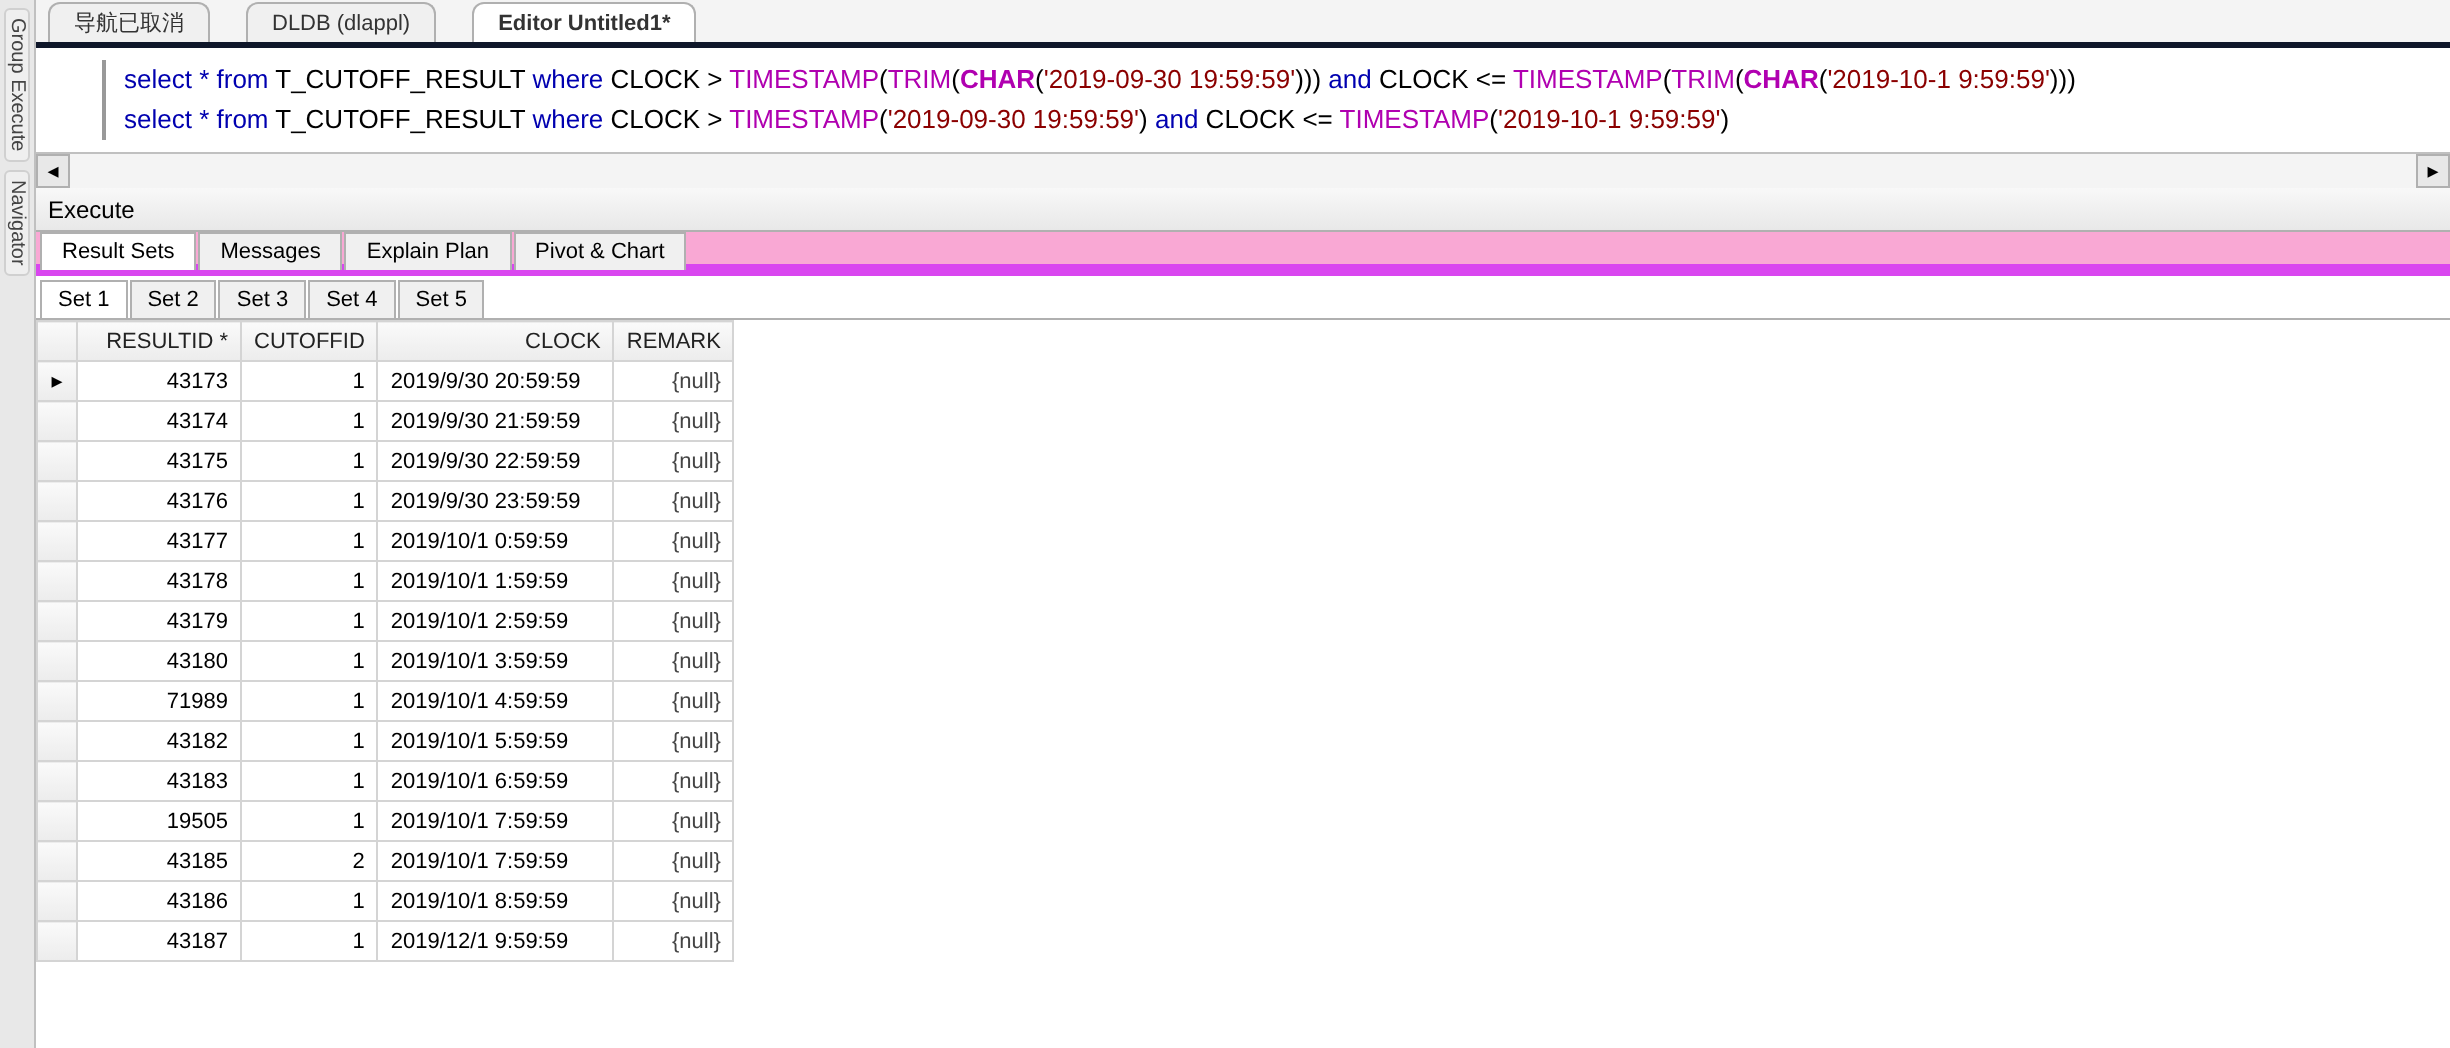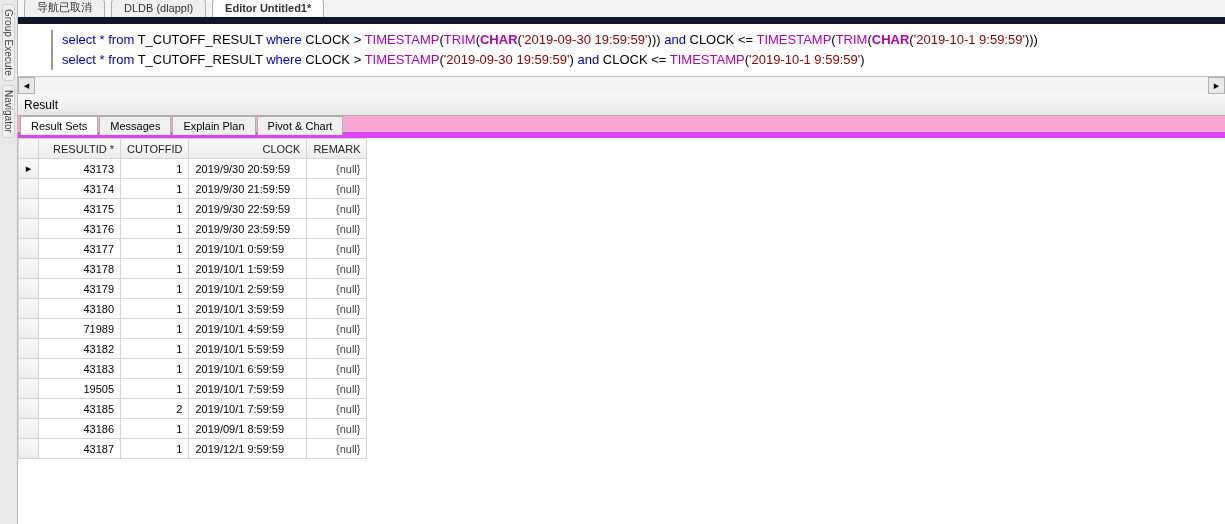--- a/index.html
+++ b/index.html
@@ -1,20 +1,20 @@
 <!DOCTYPE html>
 <html><head>
 <meta charset="utf-8">
 <style>
 * { margin:0; padding:0; box-sizing:border-box; font-family:"Segoe UI",Tahoma,Arial,sans-serif; }
 body { background:#f0f0f0; height:524px; width:1225px; overflow:hidden; font-size:11px; color:#000; display:flex; }
 .side-rail { width:18px; background:#e8e8e8; border-right:1px solid #c0c0c0; display:flex; flex-direction:column; align-items:center; padding-top:4px; gap:4px; }
 .side-rail span { writing-mode:vertical-rl; text-orientation:mixed; font-size:10px; color:#444; padding:4px 0; border:1px solid #d0d0d0; border-radius:3px; background:#efefef; cursor:pointer; }
 .main { flex:1; display:flex; flex-direction:column; background:#fff; }
-.top-tabs { height:24px; background:#f4f4f4; border-bottom:7px solid #0f172a; display:flex; align-items:flex-end; padding-left:6px; gap:4px; }
+.top-tabs { height:24px; background:#f4f4f4; border-bottom:3px solid #0f172a; display:flex; align-items:flex-end; padding-left:6px; gap:16px; }
 .top-tab { height:20px; padding:0 12px; display:flex; align-items:center; background:#f0f0f0; border:1px solid #b0b0b0; border-bottom:none; border-radius:6px 6px 0 0; margin-right:2px; color:#333; cursor:pointer; position:relative; }
 .top-tab.active { background:#fff; font-weight:bold; z-index:2; }
 .editor { flex:0 0 auto; padding:6px 0 6px 44px; background:#fff; font-family:Consolas,"Courier New",monospace; font-size:13px; line-height:20px; border-bottom:1px solid #c0c0c0; position:relative; white-space:nowrap; overflow-x:auto; }
 .cursor-bar { position:absolute; left:33px; top:6px; bottom:6px; width:2px; background:#000; opacity:.4; }
 .kw-blue { color:#0000b0; } .kw-red { color:#8b0000; } .kw-magenta { color:#b000b0; } .kw-bold { font-weight:bold; }
 .hscroll { height:17px; background:#f0f0f0; border-bottom:1px solid #c0c0c0; display:flex; align-items:center; }
 .hscroll .arrow { width:17px; height:17px; display:flex; align-items:center; justify-content:center; border:1px solid #b0b0b0; background:#e8e8e8; cursor:pointer; }
 .hscroll .track { flex:1; height:17px; background:#f4f4f4; }
 .results-bar { height:22px; background:linear-gradient(#f8f8f8,#e8e8e8); border-bottom:1px solid #b0b0b0; padding-left:6px; display:flex; align-items:center; font-size:12px; }
 .res-tabs { height:22px; background:#f9a8d4; border-bottom:6px solid #d946ef; display:flex; align-items:flex-start; padding-left:2px; }
@@ -55,30 +55,37 @@
     <div><span class="kw-blue">select * </span><span class="kw-blue">from</span><span> T_CUTOFF_RESULT </span><span class="kw-blue">where</span><span> CLOCK &gt; </span><span class="kw-magenta">TIMESTAMP</span><span>(</span><span class="kw-red">'2019-09-30 19:59:59'</span><span>)  </span><span class="kw-blue">and</span><span> CLOCK &lt;= </span><span class="kw-magenta">TIMESTAMP</span><span>(</span><span class="kw-red">'2019-10-1 9:59:59'</span><span>)</span></div>
   </div>
 
   <div class="hscroll">
     <div class="arrow">◂</div>
     <div class="track"></div>
     <div class="arrow">▸</div>
   </div>
 
   <div class="results-bar">
-    <span>Result</span>
+    <span>Execute</span>
   </div>
 
   <div class="res-tabs">
     <div class="res-tab active">Result Sets</div>
     <div class="res-tab">Messages</div>
     <div class="res-tab">Explain Plan</div>
     <div class="res-tab">Pivot &amp; Chart</div>
   </div>
 
+  <div class="set-tabs">
+    <div class="set-tab active">Set 1</div>
+    <div class="set-tab">Set 2</div>
+    <div class="set-tab">Set 3</div>
+    <div class="set-tab">Set 4</div>
+    <div class="set-tab">Set 5</div>
+  </div>
 
   <div class="grid">
     <table>
       <thead>
         <tr>
           <th class="sel-col"></th>
           <th class="c-result">RESULTID *</th>
           <th class="c-cutoff">CUTOFFID</th>
           <th class="c-clock">CLOCK</th>
           <th class="c-remark">REMARK</th>
@@ -173,21 +180,21 @@
             <td class="sel-col"></td>
             <td class="c-result">43185</td>
             <td class="c-cutoff">2</td>
             <td class="c-clock left">2019/10/1 7:59:59</td>
             <td class="c-remark remark">{null}</td>
           </tr>
           <tr>
             <td class="sel-col"></td>
             <td class="c-result">43186</td>
             <td class="c-cutoff">1</td>
-            <td class="c-clock left">2019/09/1 8:59:59</td>
+            <td class="c-clock left">2019/10/1 8:59:59</td>
             <td class="c-remark remark">{null}</td>
           </tr>
           <tr>
             <td class="sel-col"></td>
             <td class="c-result">43187</td>
             <td class="c-cutoff">1</td>
             <td class="c-clock left">2019/12/1 9:59:59</td>
             <td class="c-remark remark">{null}</td>
           </tr>
         </tbody>

